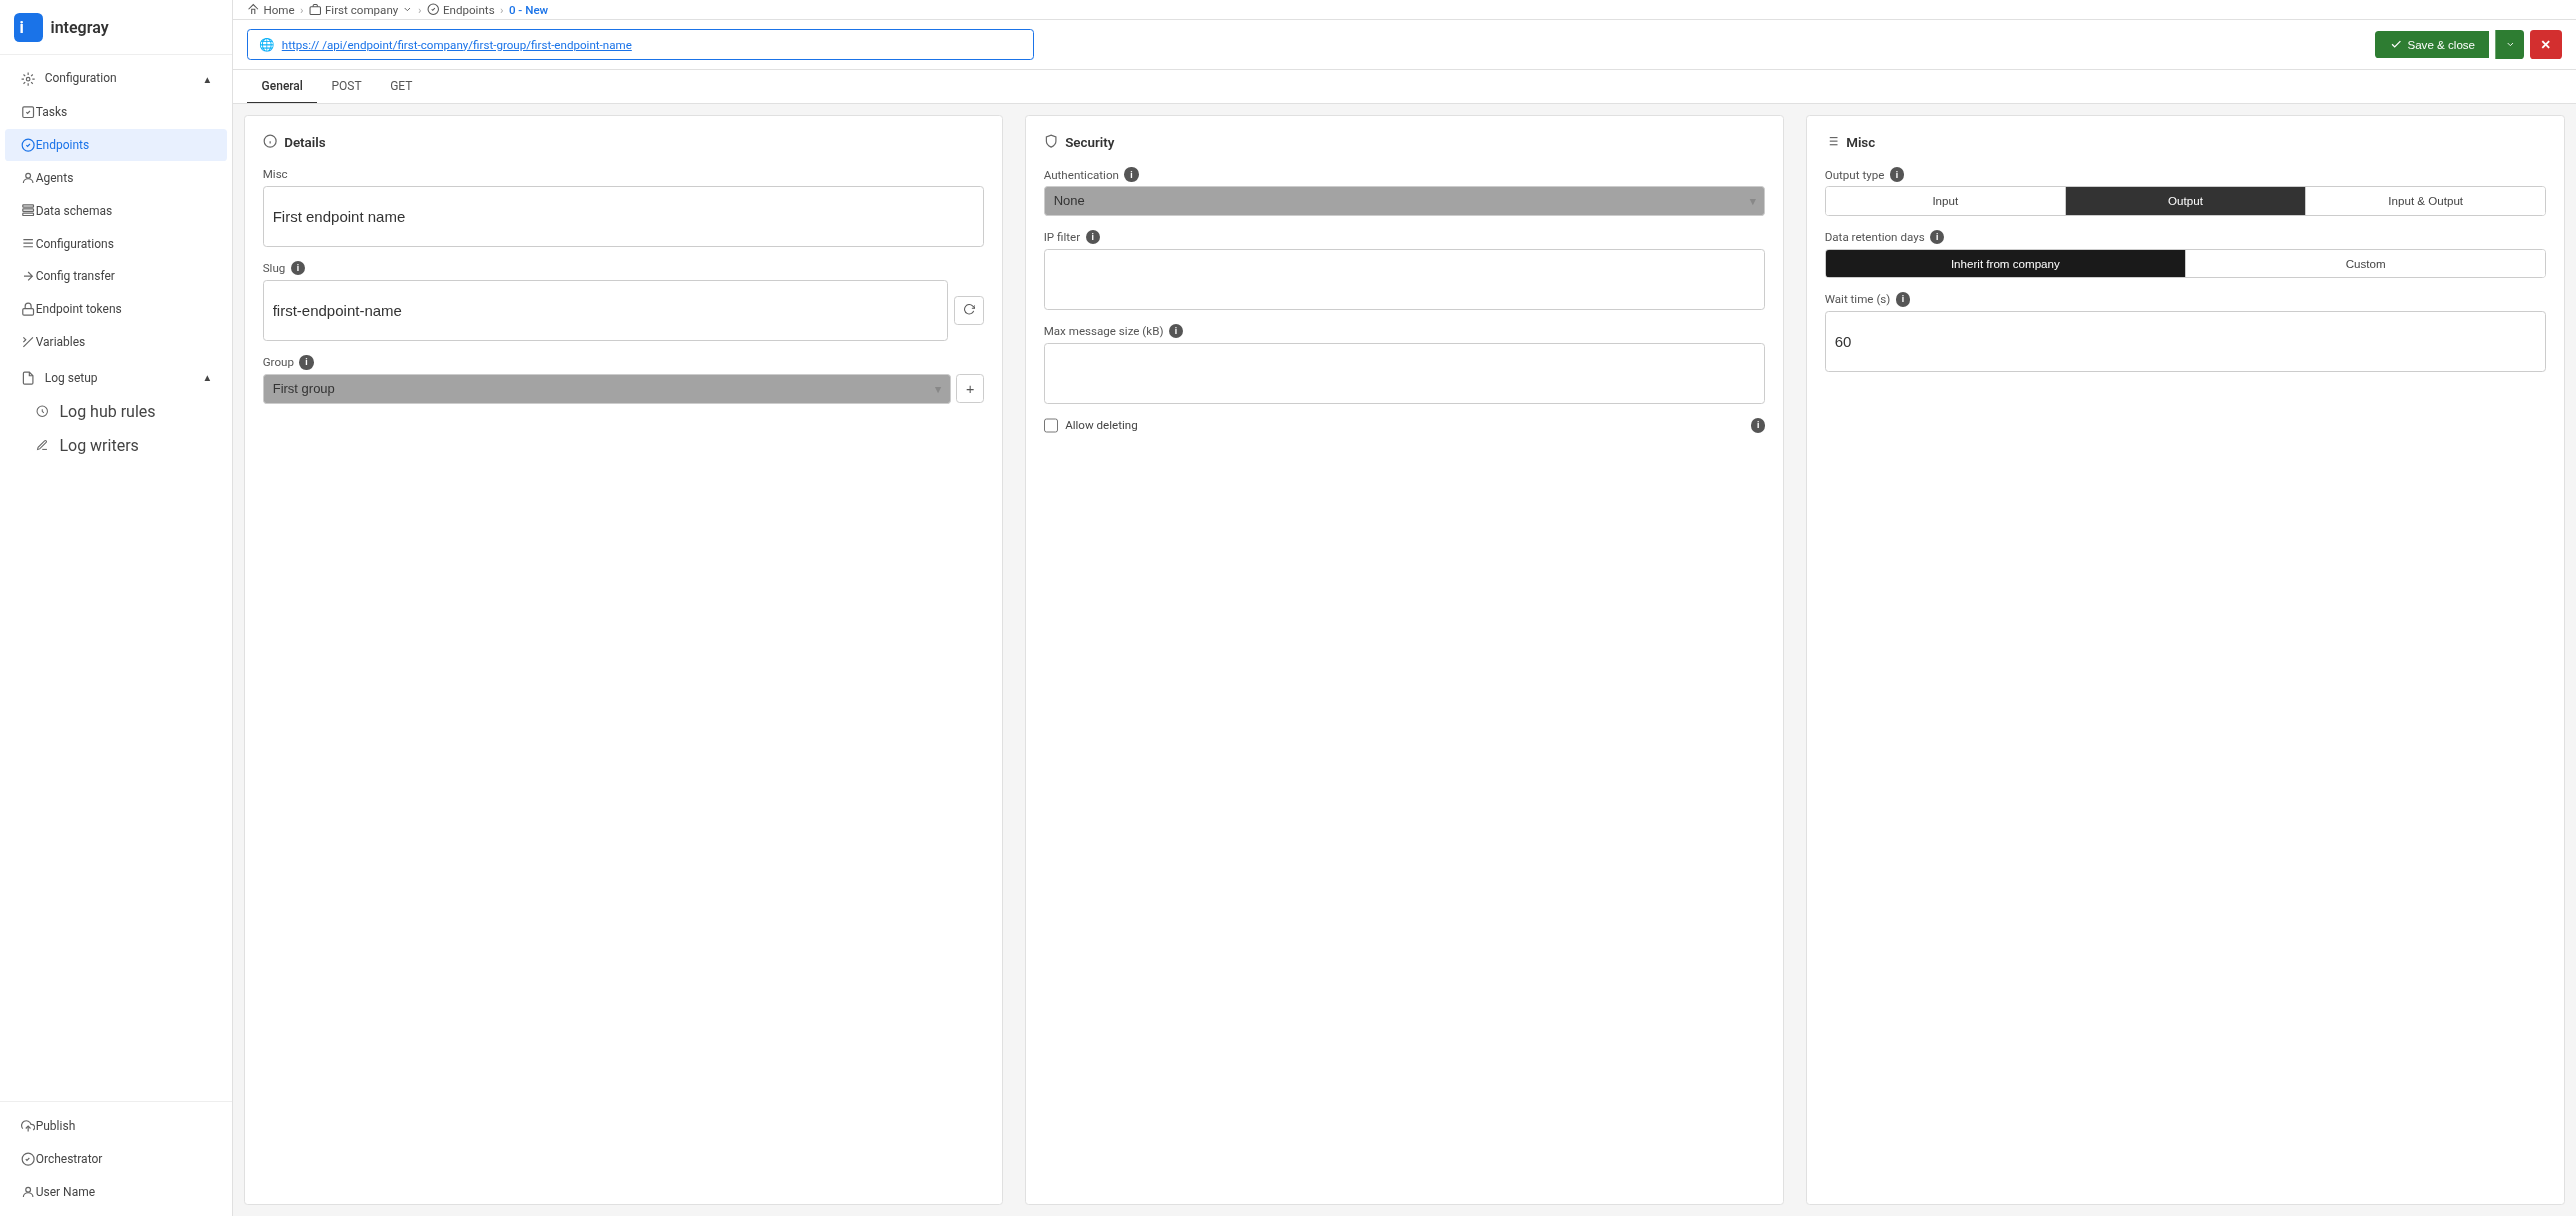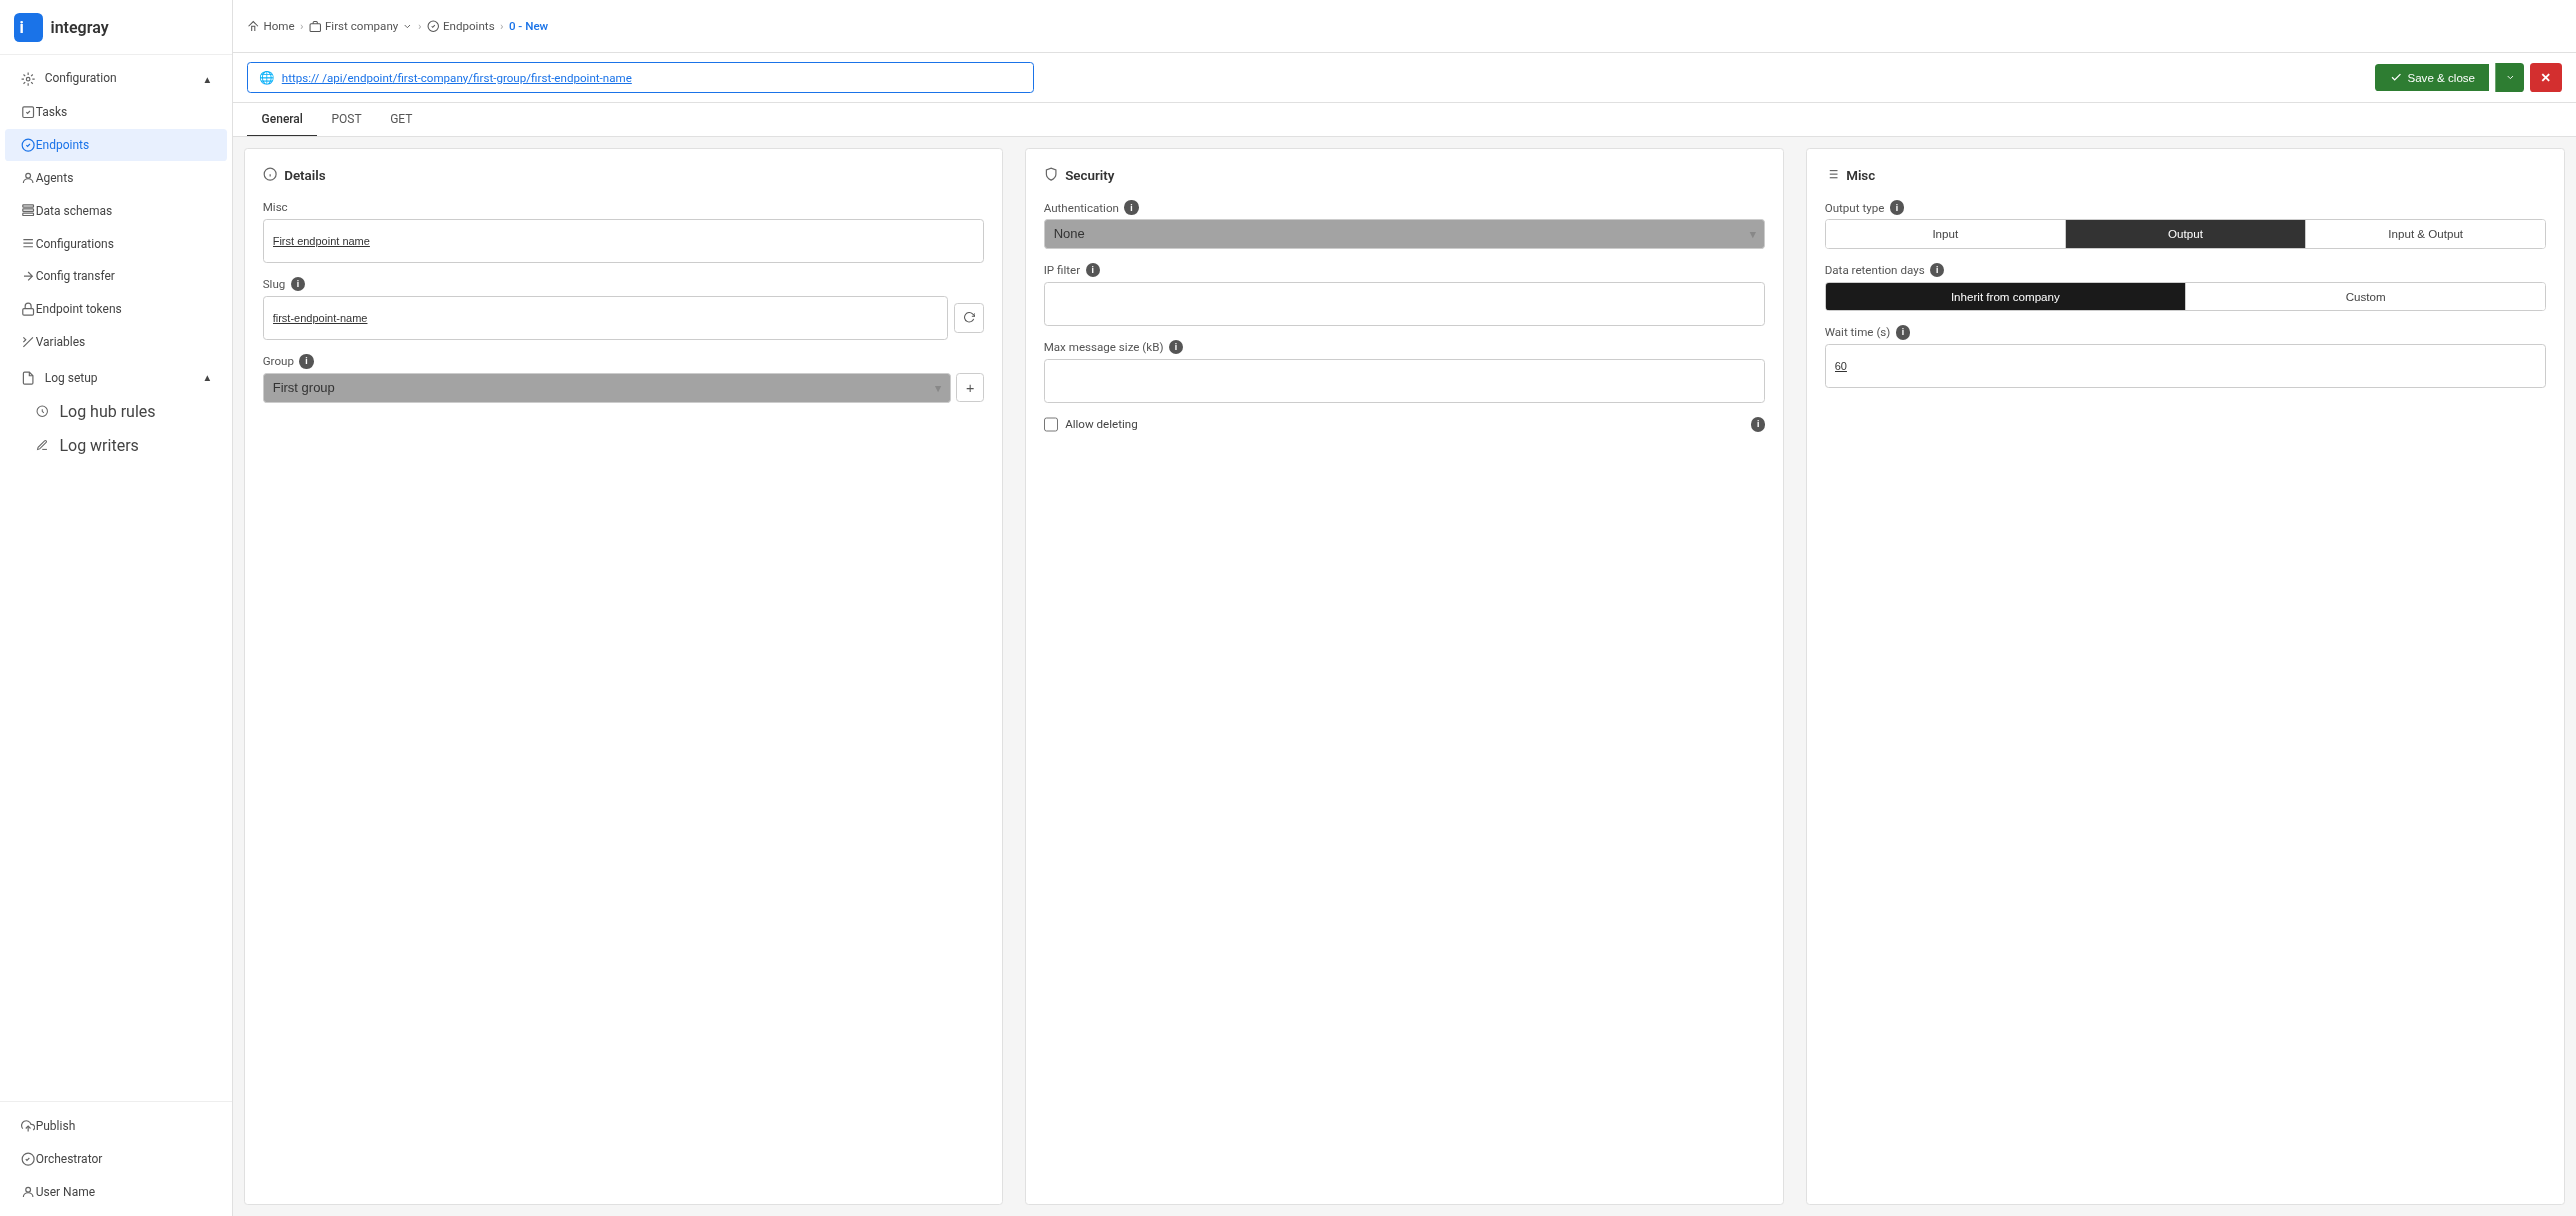--- a/index.html
+++ b/index.html
@@ -20,21 +20,21 @@
     .nav-section-header { display: flex; align-items: center; justify-content: space-between; padding: 8px 14.3px; cursor: pointer; color: #444; font-size: 12px; margin: 0.9px 5.4px; }
     .nav-section-header .nav-icon { color: #666; }
     .nav-sub-item { display: flex; align-items: center; gap: 9px; padding: 7.2px 14.3px 7.2px 29px; cursor: pointer; color: #444; font-size: 16px; margin: 0.9px 5.4px; border-radius: 3.6px; }
 
     .sidebar-bottom { border-top: 0.9px solid #eee; padding: 7.2px 0; }
 
     
     .main { flex: 1; display: flex; flex-direction: column; overflow: hidden; }
 
     
-    .breadcrumb { background: #fff; border-bottom: 0.9px solid #e0e0e0; padding: 0 14.3px; height: 53px; display: flex; align-items: center; gap: 5.4px; font-size: 11.6px; color: #555; }
+    .breadcrumb { background: #fff; border-bottom: 0.9px solid #e0e0e0; padding: 0 14.3px; height: 20px; display: flex; align-items: center; gap: 5.4px; font-size: 11.6px; color: #555; }
     .breadcrumb-sep { color: #aaa; }
     .breadcrumb-item { display: flex; align-items: center; gap: 3.6px; color: #555; }
     .breadcrumb-item.active { color: #1a73e8; font-weight: 500; }
 
     
     .url-bar-wrapper { background: #fff; padding: 9px 14.3px; border-bottom: 0.9px solid #e0e0e0; display: flex; align-items: center; justify-content: space-between; }
     .url-bar { display: flex; align-items: center; gap: 7.2px; border: 1.8px solid #1a73e8; border-radius: 3.6px; padding: 7.2px 10.7px; flex: 1; max-width: 787px; background: #fff; }
     .url-globe { color: #888; font-size: 12.5px; }
     .url-text { font-size: 11.6px; color: #1a73e8; text-decoration: underline; flex: 1; }
 
@@ -49,21 +49,21 @@
     .tab.active { color: #333; border-bottom: 1.8px solid #333; font-weight: 500; }
 
     
     .panels-row { display: flex; flex: 1; gap: 0; background: #f5f5f5; overflow: auto; }
     .panel { background: #fff; border: 0.9px solid #e0e0e0; margin: 10.7px; border-radius: 3.6px; flex: 1; padding: 18px; min-width: 0; }
     .panel-title { display: flex; align-items: center; gap: 7.2px; font-size: 13.4px; font-weight: 600; color: #333; margin-bottom: 16px; }
     .panel-title-icon { color: #666; }
 
     .form-field { margin-bottom: 14.3px; }
     .form-label { font-size: 11.6px; color: #555; margin-bottom: 4.5px; display: flex; align-items: center; gap: 5.4px; }
-    .form-input { width: 100%; border: 0.9px solid #ccc; border-radius: 3.6px; padding: 15px 9px; font-size: 11px; color: #333; outline: none; text-decoration: underline; }
+    .form-input { width: 100%; border: 0.9px solid #ccc; border-radius: 3.6px; padding: 21px 9px; font-size: 15px; color: #333; outline: none; }
     .form-input-group { display: flex; gap: 5.4px; align-items: center; }
     .form-input-group .form-input { flex: 1; }
     .btn-icon { background: none; border: 0.9px solid #ccc; border-radius: 3.6px; padding: 6.3px 8px; cursor: pointer; color: #555; font-size: 11.6px; }
 
     .form-select-wrapper { position: relative; }
     .form-select { width: 100%; border: 0.9px solid #ccc; border-radius: 3.6px; padding: 6.3px 27px 6.3px 9px; font-size: 13px; color: #333; background: #a3a3a3; appearance: none; outline: none; cursor: pointer; }
     .select-chevron { position: absolute; right: 7.2px; top: 50%; transform: translateY(-50%); color: #888; pointer-events: none; font-size: 10.7px; }
     .form-select-with-add { display: flex; gap: 5.4px; align-items: center; }
     .form-select-with-add .form-select-wrapper { flex: 1; }
     .btn-add { background: none; border: 0.9px solid #ccc; border-radius: 3.6px; padding: 6.3px 9px; cursor: pointer; color: #555; font-size: 14.3px; line-height: 1; }

